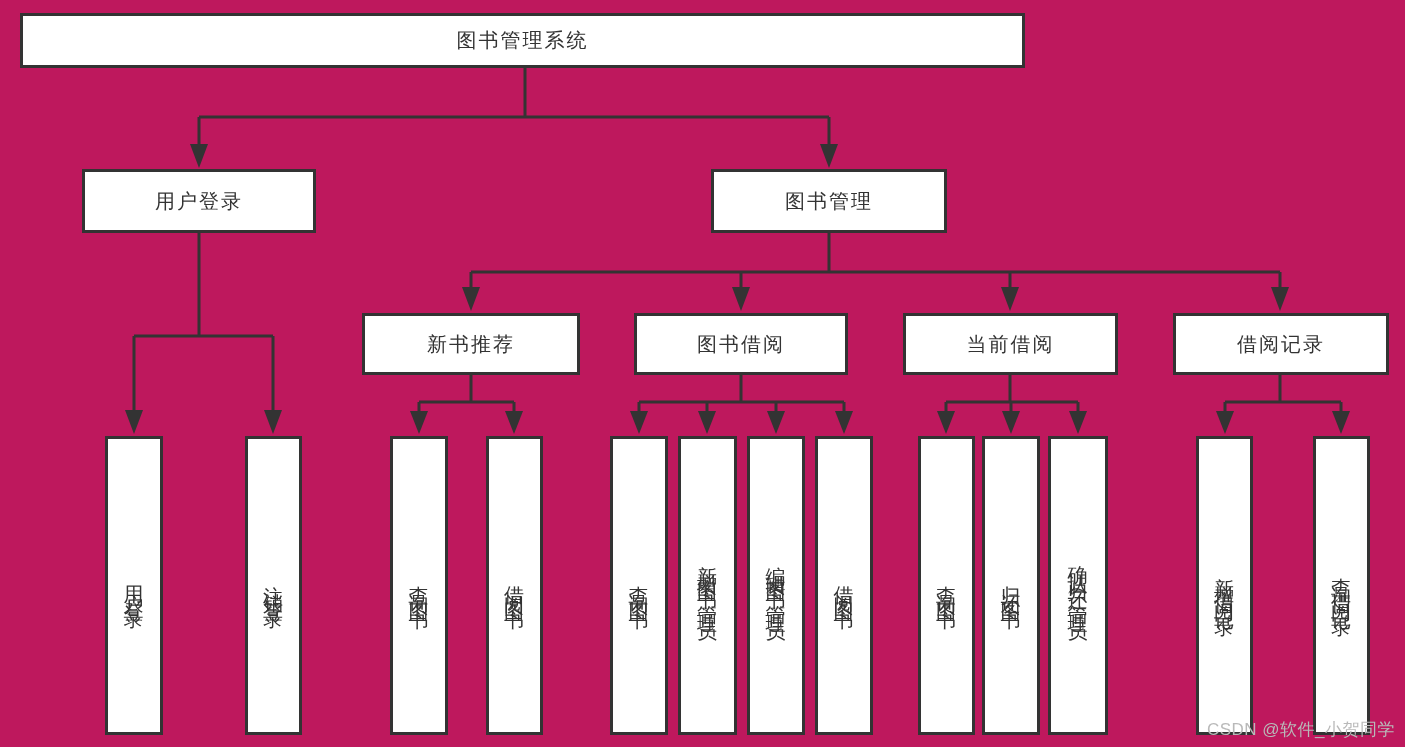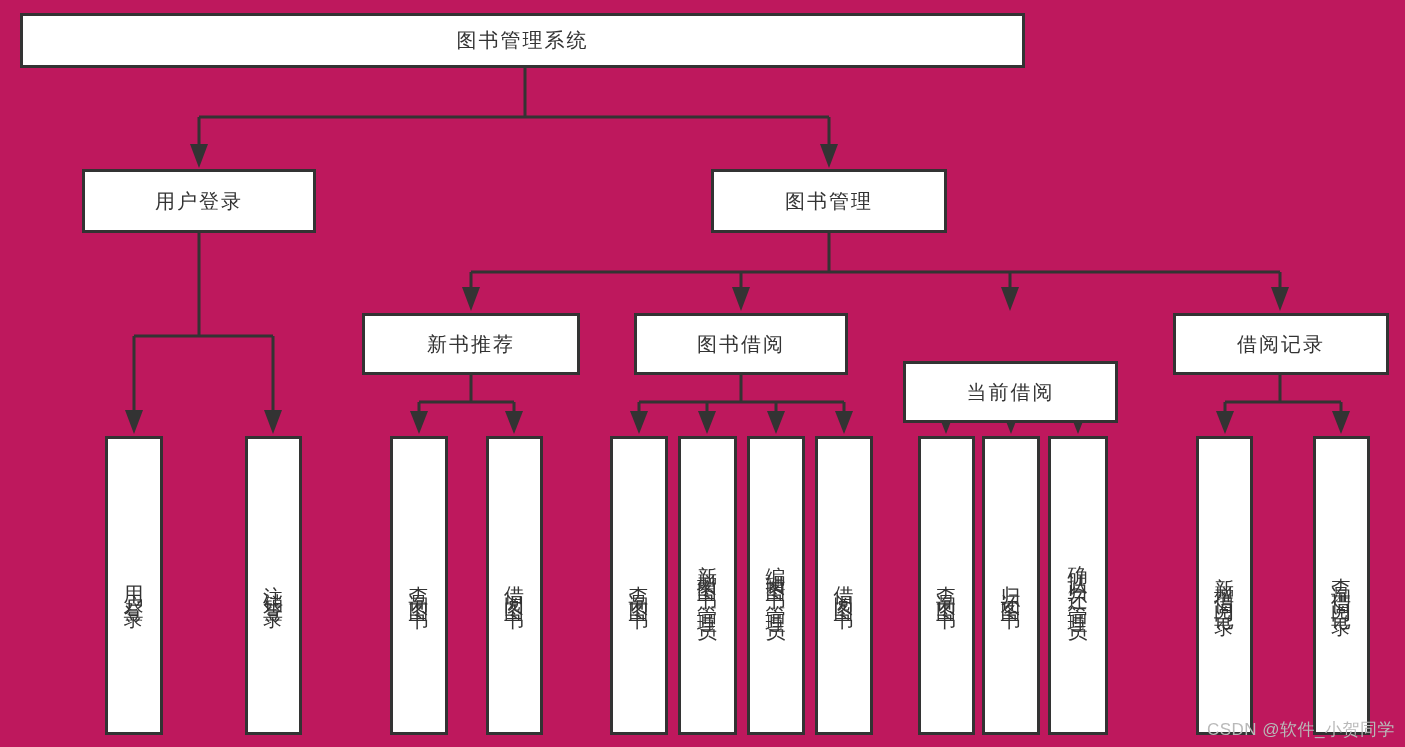--- a/index.html
+++ b/index.html
@@ -100,21 +100,21 @@
     </g>
   </svg>
 
   <div class="node" style="left:20px; top:13px; width:1005px; height:55px;">图书管理系统</div>
 
   <div class="node" style="left:82px; top:169px; width:234px; height:64px;">用户登录</div>
   <div class="node" style="left:711px; top:169px; width:236px; height:64px;text-align:center;">图书管理</div>
 
   <div class="node" style="left:362px; top:313px; width:218px; height:62px;text-align:right;">新书推荐</div>
   <div class="node" style="left:634px; top:313px; width:214px; height:62px;">图书借阅</div>
-  <div class="node" style="left:903px; top:313px; width:215px; height:62px;margin-top:48px;">当前借阅</div>
+  <div class="node" style="left:903px; top:313px; width:215px; height:62px;">当前借阅</div>
   <div class="node" style="left:1173px; top:313px; width:216px; height:62px;">借阅记录</div>
 
   <div class="node node-v" style="left:105px; top:436px; width:58px; height:299px;">用户登录</div>
   <div class="node node-v" style="left:245px; top:436px; width:57px; height:299px;">注销登录</div>
 
   <div class="node node-v" style="left:390px; top:436px; width:58px; height:299px;">查询图书</div>
   <div class="node node-v" style="left:486px; top:436px; width:57px; height:299px;">借阅图书</div>
 
   <div class="node node-v" style="left:610px; top:436px; width:58px; height:299px;">查询图书</div>
   <div class="node node-v" style="left:678px; top:436px; width:59px; height:299px;">新增图书（管理员）</div>

